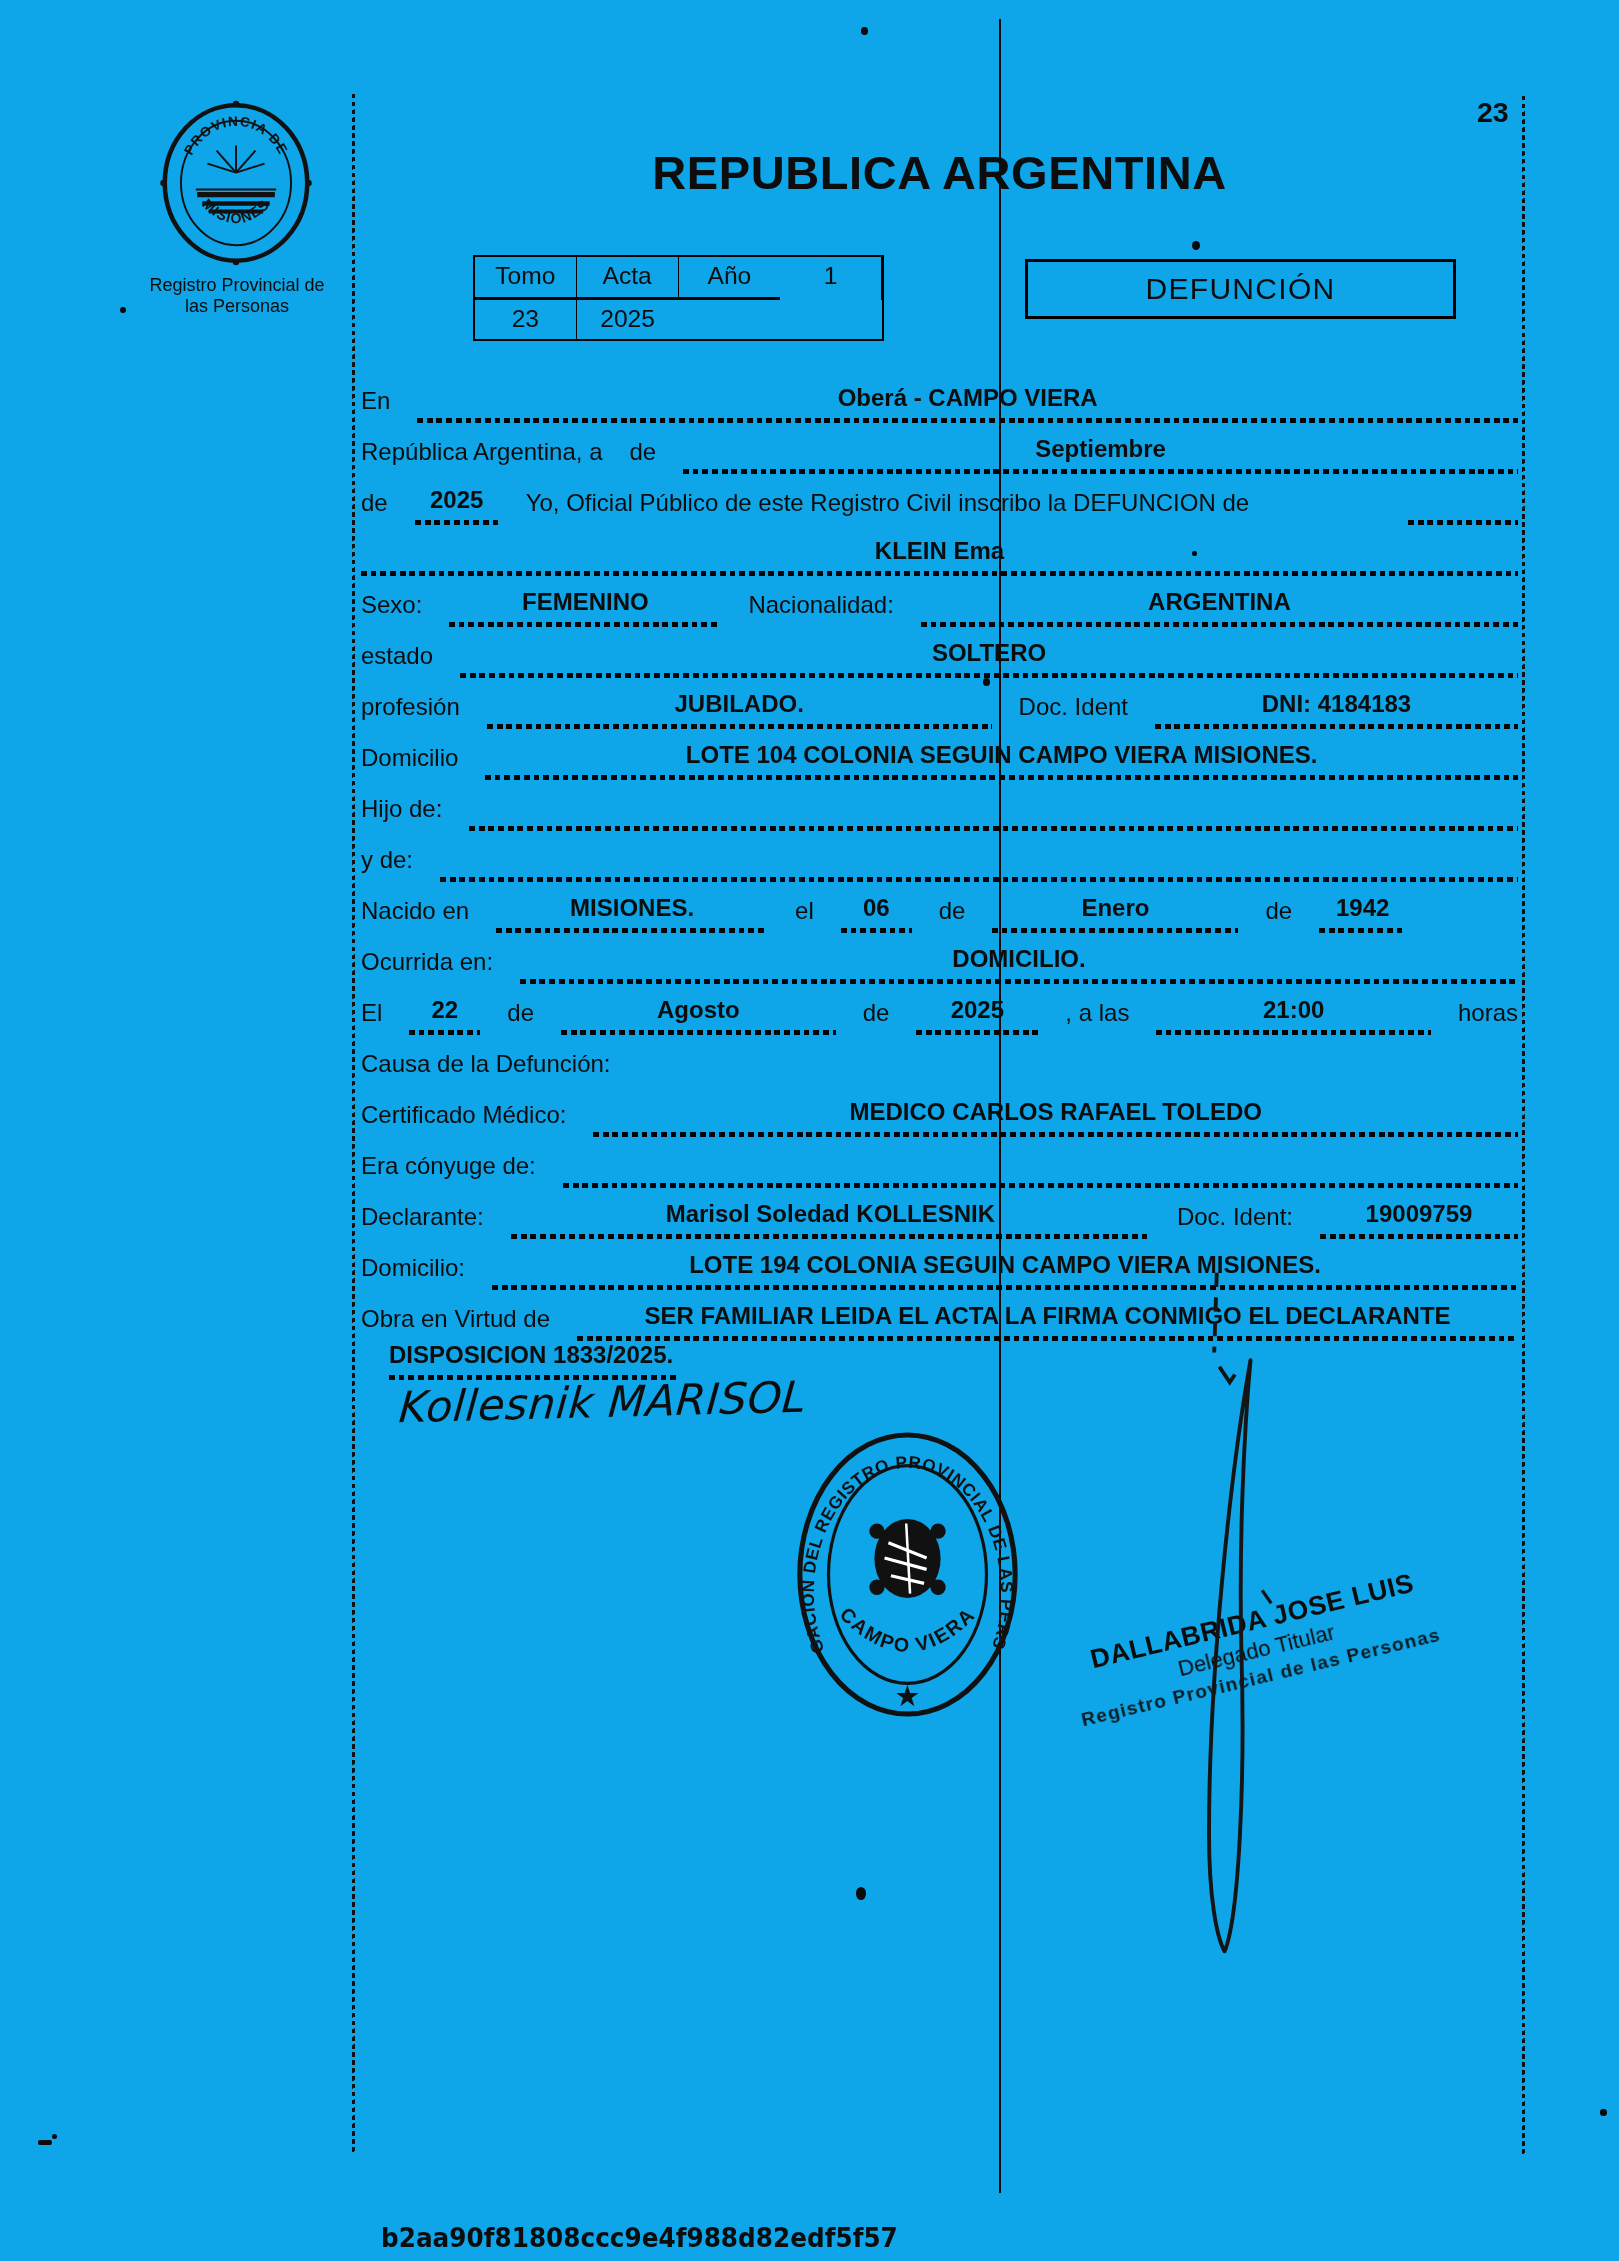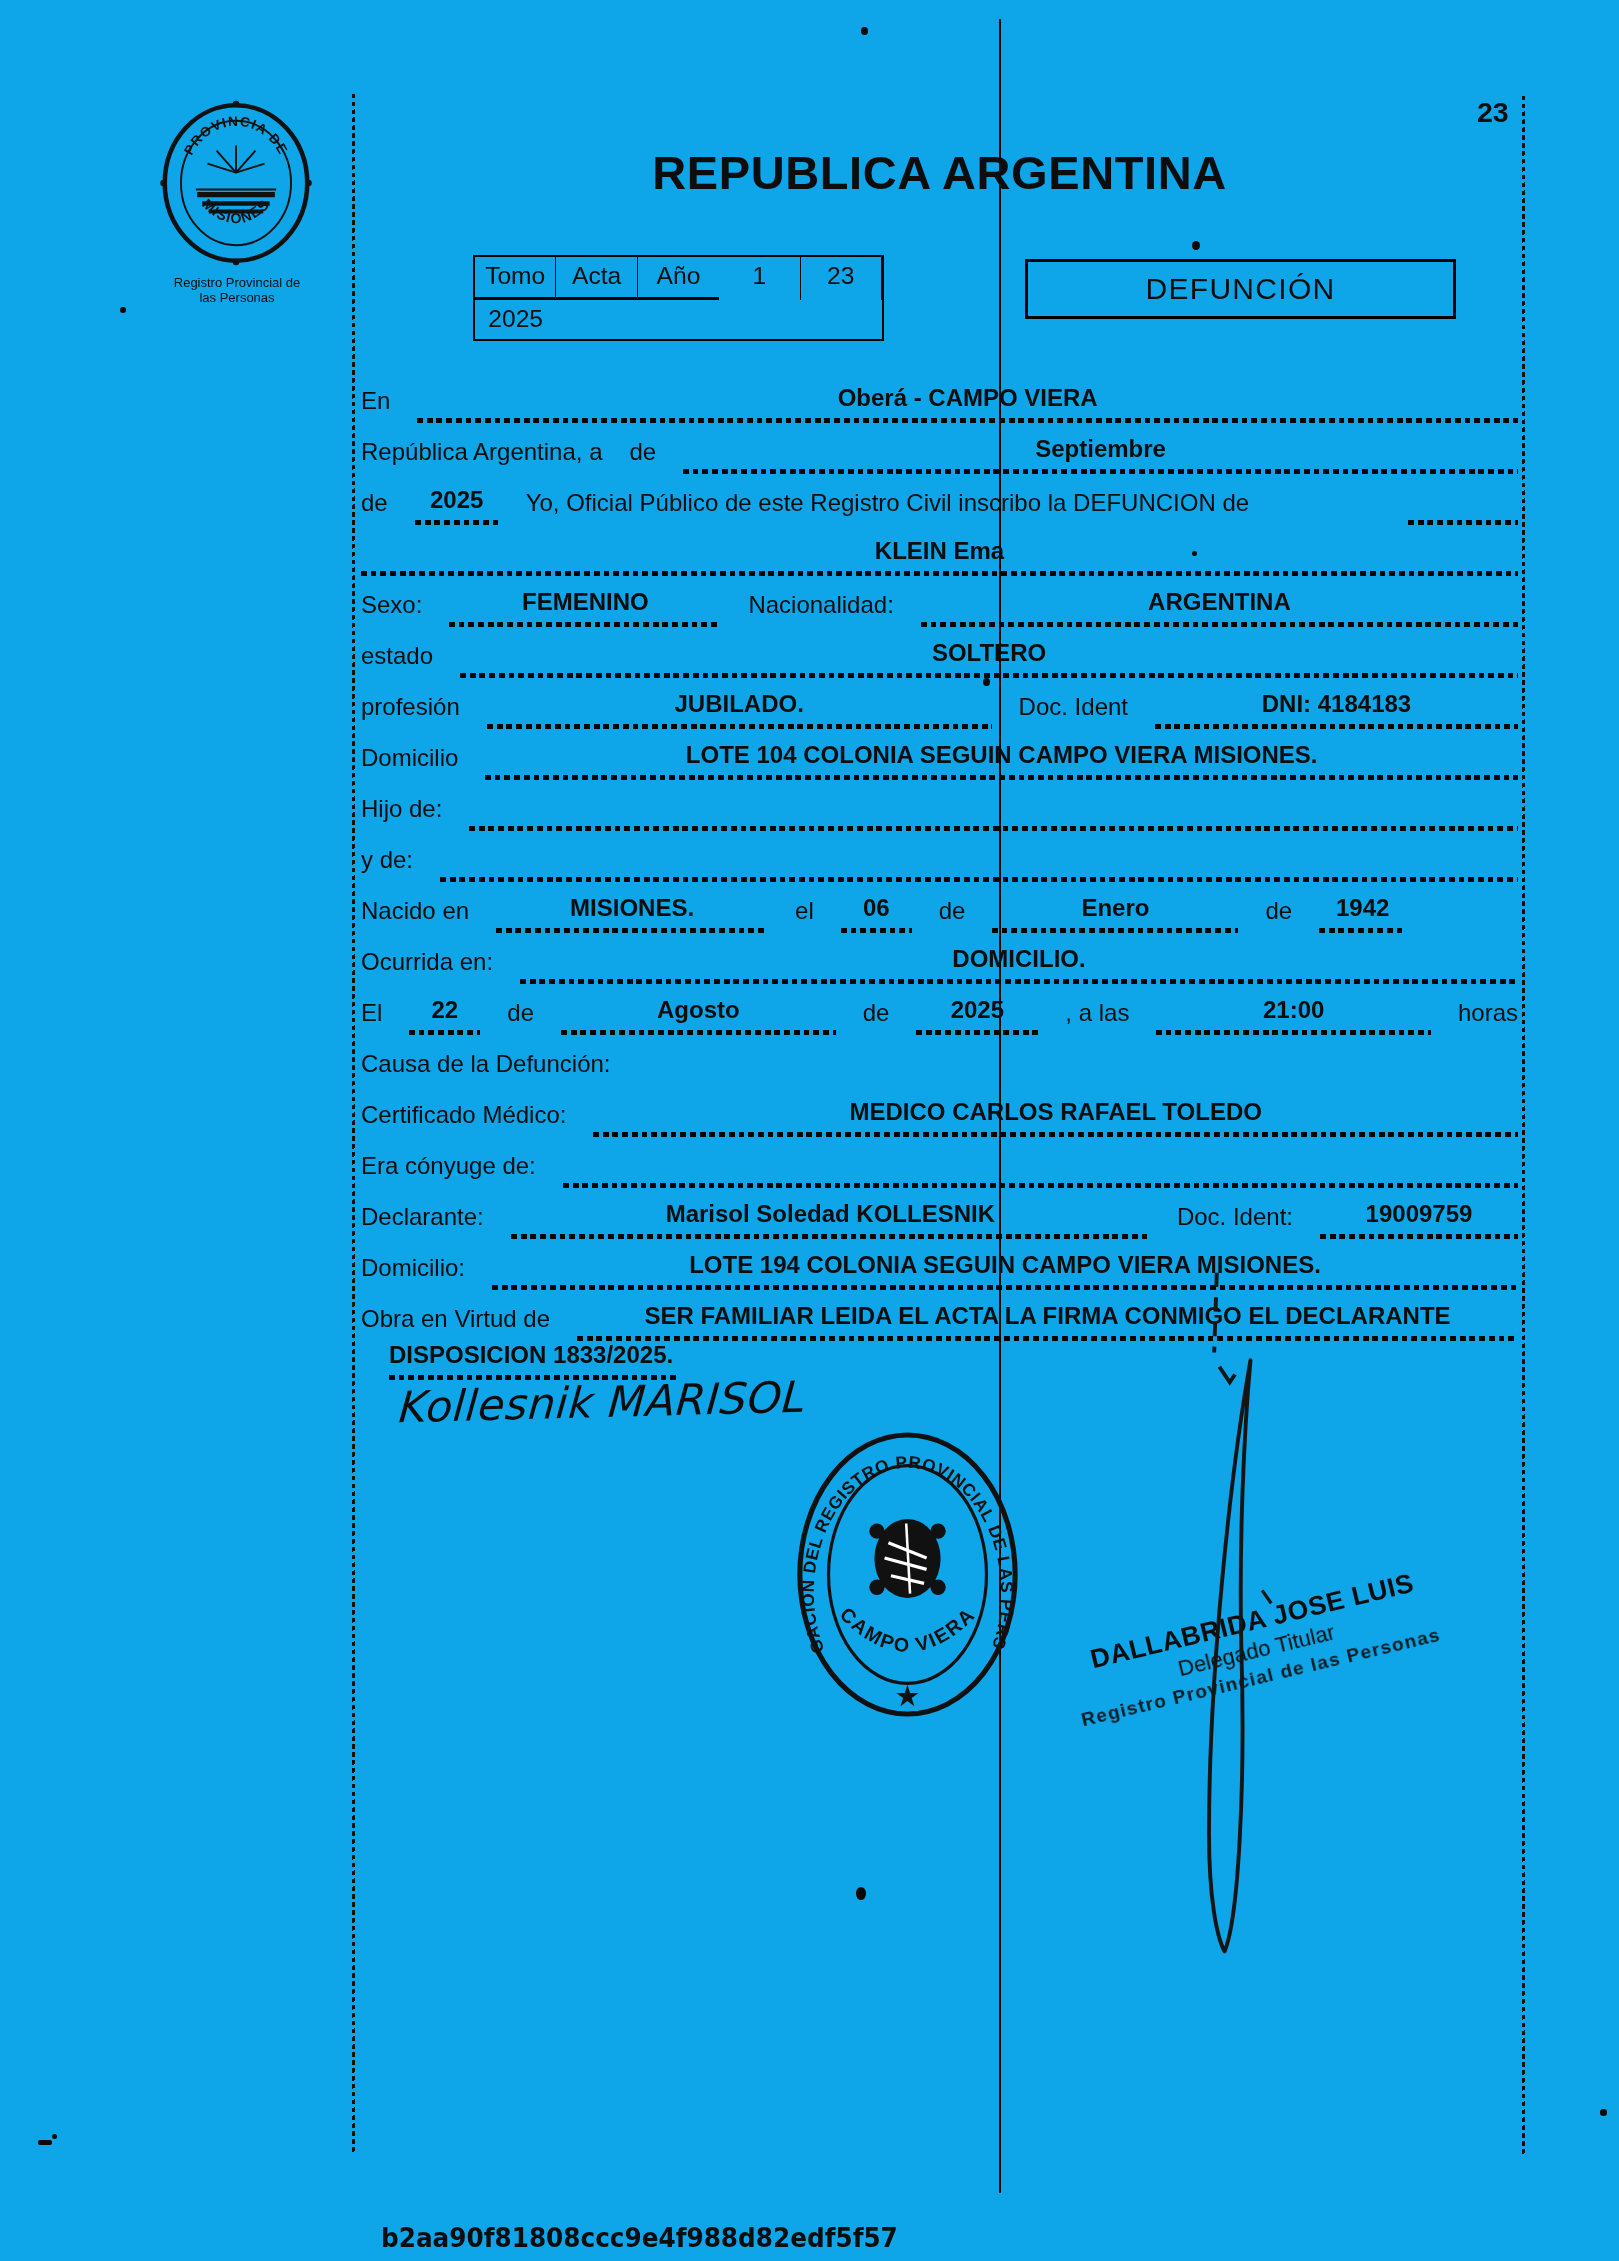--- a/index.html
+++ b/index.html
@@ -10,23 +10,23 @@
      background:repeating-linear-gradient(171deg,#111 0 4.5px,transparent 4.5px 7.8px);}
   .border-left{left:352px;top:94px;height:2061px;}
   .border-right{left:1522px;top:96px;height:2060px;}
   .center-line{position:absolute;left:999px;top:19.4px;width:1.9px;height:2174px;background:#0a0a0a;}
   
   .page-num{position:absolute;left:1477px;top:96px;font-size:28.5px;font-weight:bold;}
   .title{position:absolute;left:583px;top:145px;width:713px;text-align:center;
          font-size:47px;font-weight:bold;letter-spacing:0.6px;white-space:nowrap;}
   .seal{position:absolute;left:157px;top:100px;}
   .seal-caption{position:absolute;left:130px;top:275px;width:214px;text-align:center;
-                font-size:13px;line-height:1.18;}
+                font-size:18px;line-height:1.18;}
   .rec-table{position:absolute;left:473px;top:255px;width:407px;border:2.6px solid #000;
-             display:grid;grid-template-columns:1fr 1fr 1fr 1fr 1fr;font-size:24.6px;text-align:center;}
+             display:grid;grid-template-columns:1fr 1fr 1fr 1fr;font-size:24.6px;text-align:center;}
   .rec-table .cell{border-right:1.9px solid #000;padding:5.2px 0 6.5px 0;}
   .rec-table .cell:nth-child(3n){border-right:none;}
   .rec-table .head{border-bottom:3.2px solid #000;}
   .type-box{position:absolute;left:1025px;top:259px;width:425px;height:54px;border:3.9px solid #000;
             display:flex;align-items:center;justify-content:center;font-size:30px;letter-spacing:1.3px;}
   
   .form{position:absolute;left:361px;top:373px;width:1157px;}
   .row{display:flex;align-items:flex-end;height:51px;gap:27px;font-size:24px;}
   .row.short{height:39px;}
   .lbl,.txt{white-space:nowrap;padding-bottom:9px;}

